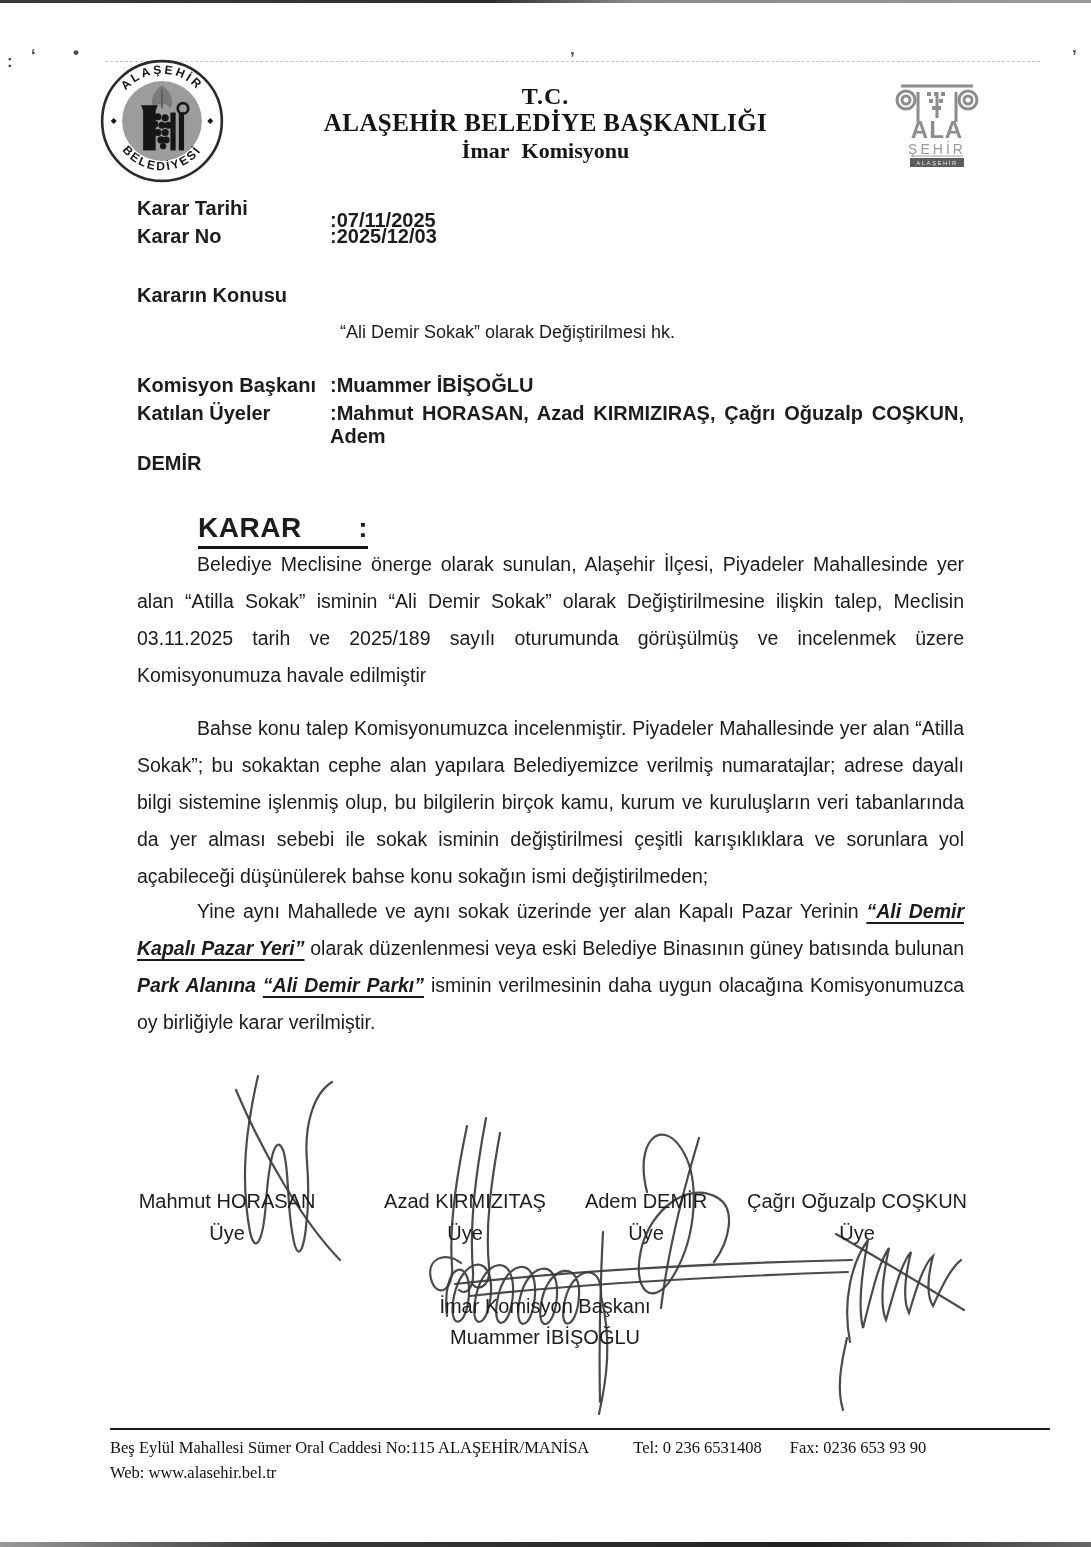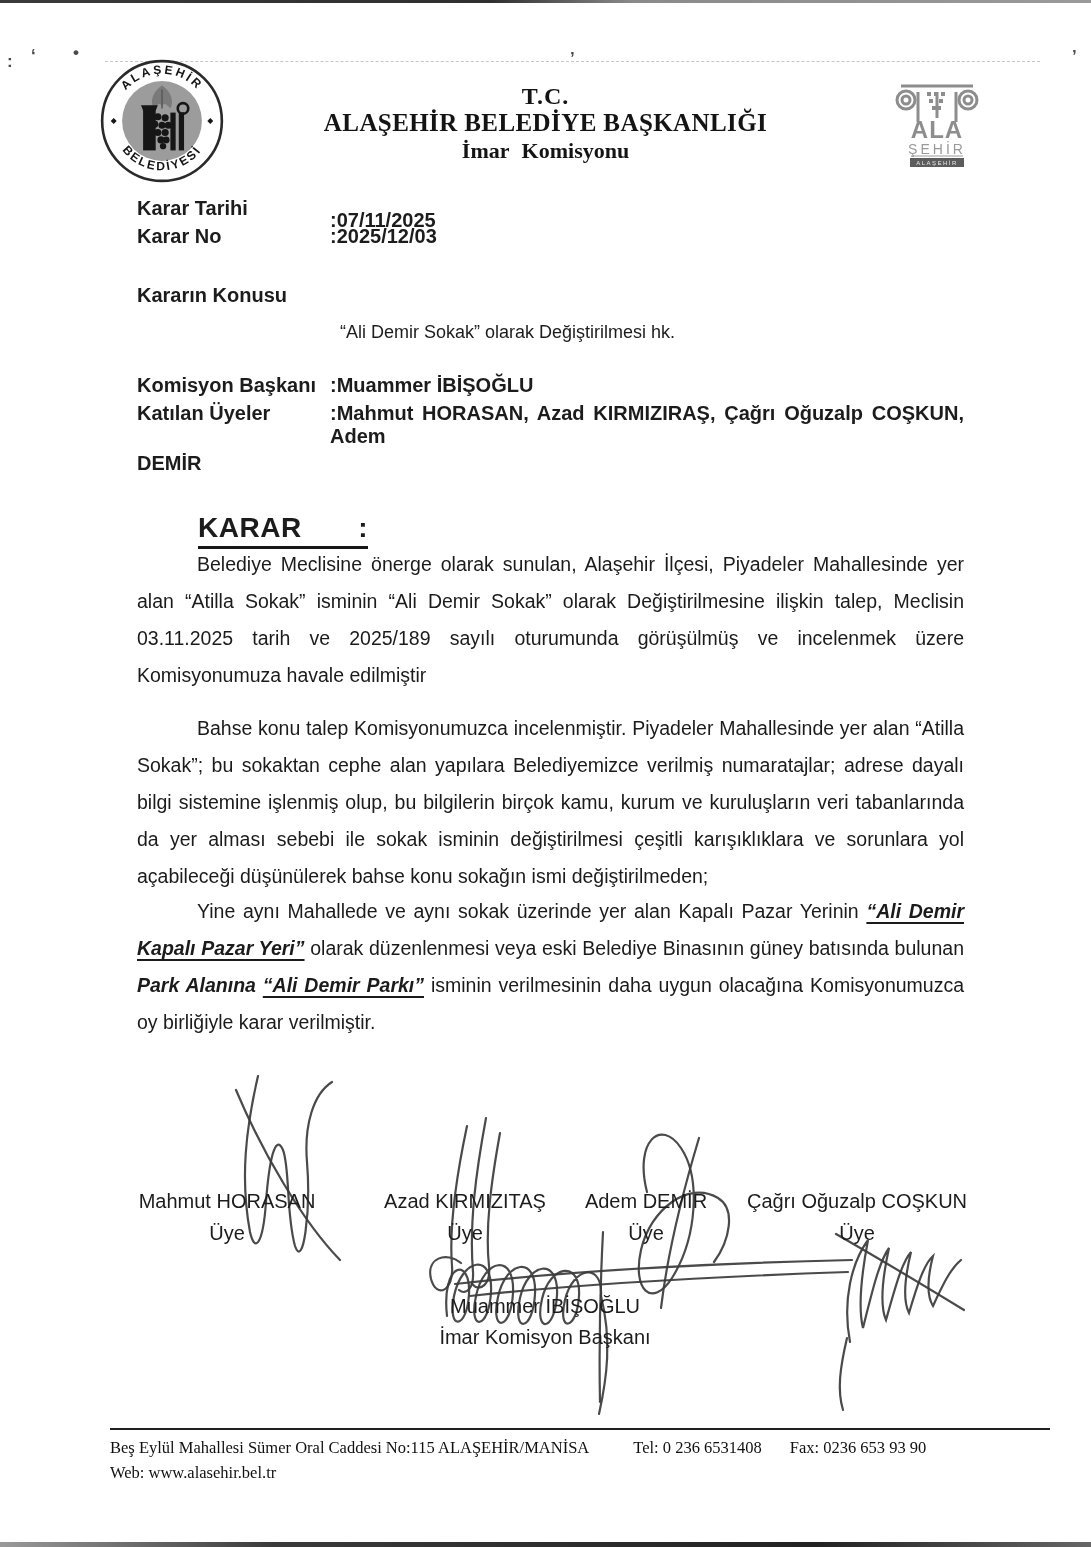--- a/index.html
+++ b/index.html
@@ -218,22 +218,22 @@
   <div class="sig-col" style="left:546px;top:1185px;width:200px;">
     <div class="sig-name">Adem DEMİR</div>
     <div>Üye</div>
   </div>
   <div class="sig-col" style="left:742px;top:1185px;width:230px;">
     <div class="sig-name">Çağrı Oğuzalp COŞKUN</div>
     <div>Üye</div>
   </div>
 
   <div class="chair-block">
+    <div>İmar Komisyon Başkanı</div>
     <div>Muammer İBİŞOĞLU</div>
-    <div>İmar Komisyon Başkanı</div>
   </div>
 
   <div class="footer">
     <div class="footer-l1">
       <span>Beş Eylül Mahallesi Sümer Oral Caddesi No:115 ALAŞEHİR/MANİSA</span>
       <span class="f-tel">Tel: 0 236 6531408</span>
       <span class="f-fax">Fax: 0236 653 93 90</span>
     </div>
     <div>Web: www.alasehir.bel.tr</div>
   </div>

